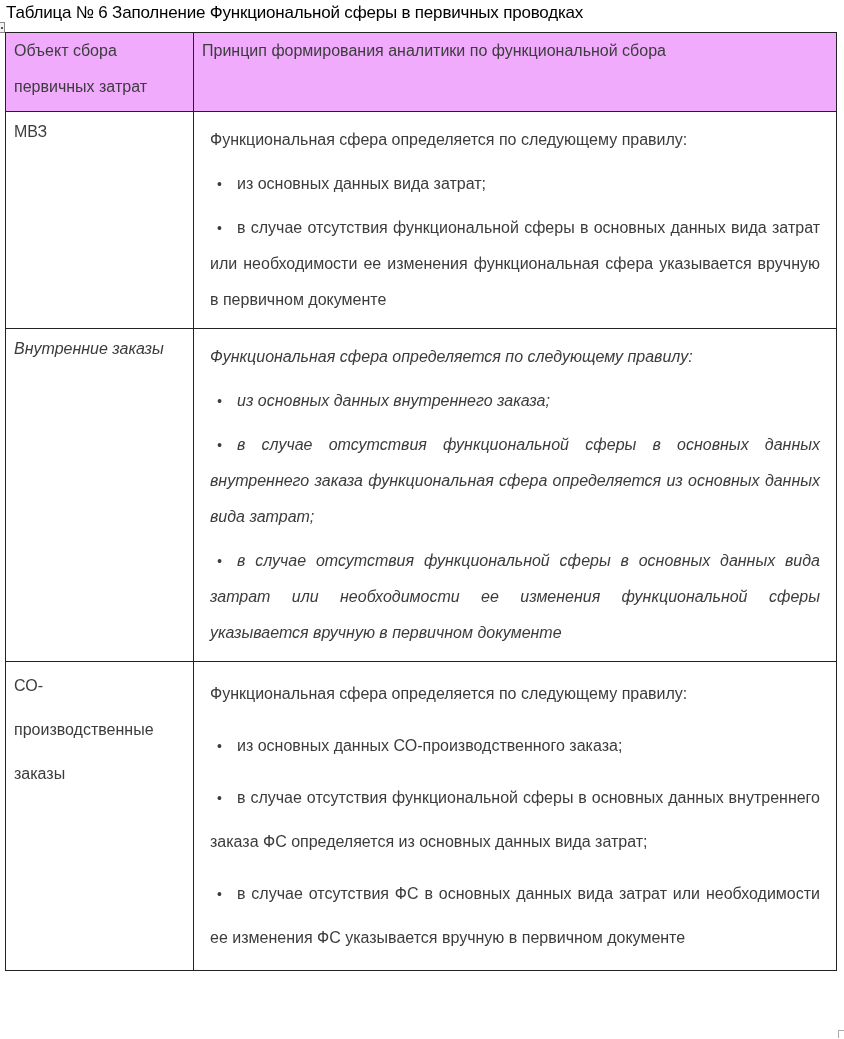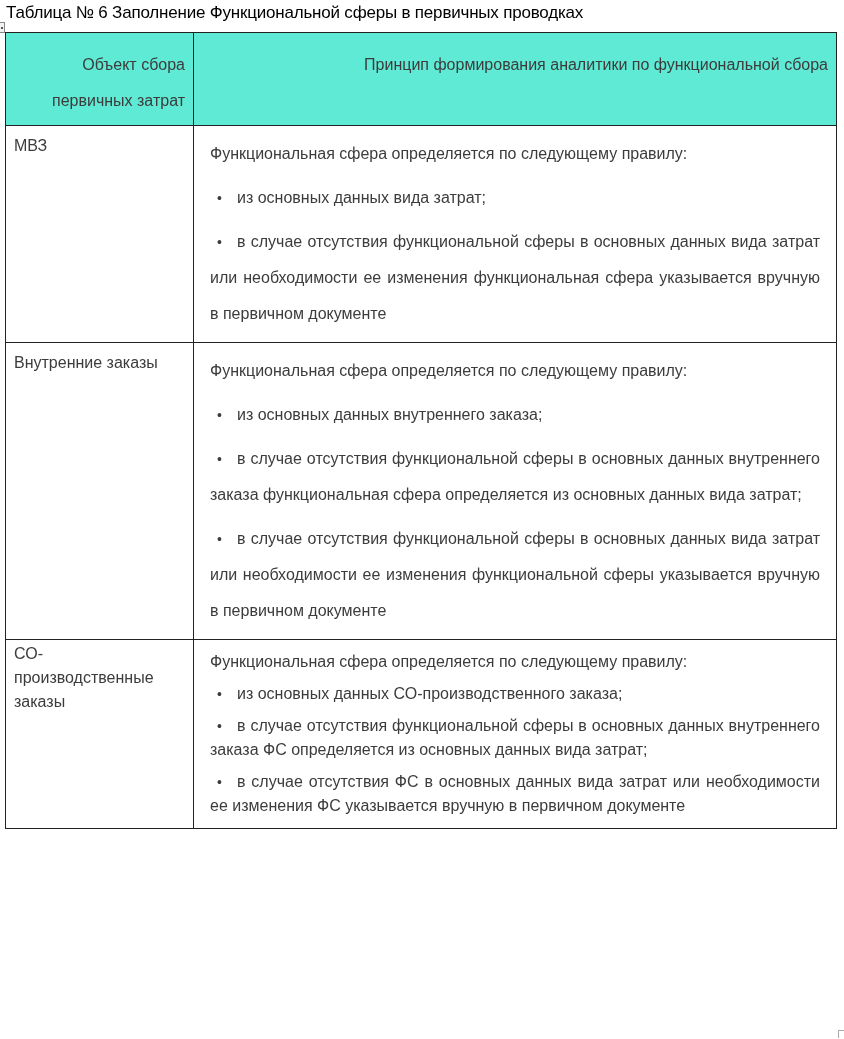--- a/index.html
+++ b/index.html
@@ -29,46 +29,45 @@
     margin: 9px 0 0 5px;
     font-size: 16px;
   }
   table.main-table td, table.main-table th {
     border: 1px solid #222222;
     vertical-align: top;
     font-weight: normal;
     text-align: left;
   }
   tr.header-row th {
-    background: #5eead4;
+    background: #f0abfc;
     line-height: 36px;
-    padding: 14px 8px 6px 8px;
-    text-align: right;
+    padding: 0 8px 6px 8px;
   }
   th.col1-head {
     width: 188px;
     padding-right: 20px;
     text-align: justify;
   }
   td.col1 {
     width: 188px;
     padding: 2px 20px 2px 8px;
     line-height: 36px;
   }
   td.col2 {
     padding: 2px 8px 2px 8px;
   }
   td.col2 p {
     margin: 8px;
     text-align: justify;
   }
   
   tbody tr:nth-child(1) td { line-height: 36px; }
-  tbody tr:nth-child(2) td { line-height: 36px; }
-  tbody tr:nth-child(3) td { line-height: 24px; }
+  tbody tr:nth-child(2) td { line-height: 36px; font-style: italic; }
+  tbody tr:nth-child(3) td { line-height: 44px; }
   tbody tr:nth-child(4) td { line-height: 33px; }
   tbody tr:nth-child(5) td { line-height: 28px; padding-bottom: 3px; }
 
   span.blt {
     display: inline-block;
     padding-left: 7px;
     width: 27px;
     font-size: 14px;
   }
 

